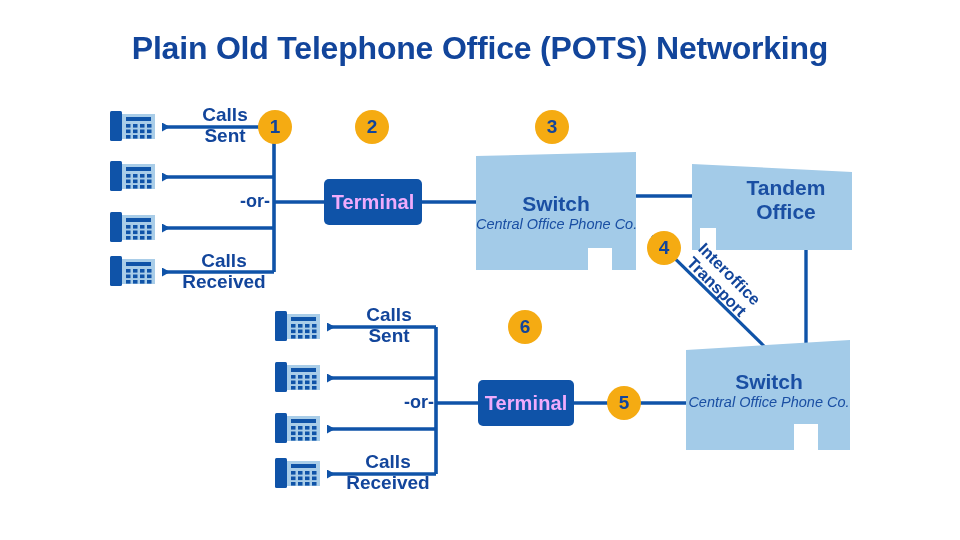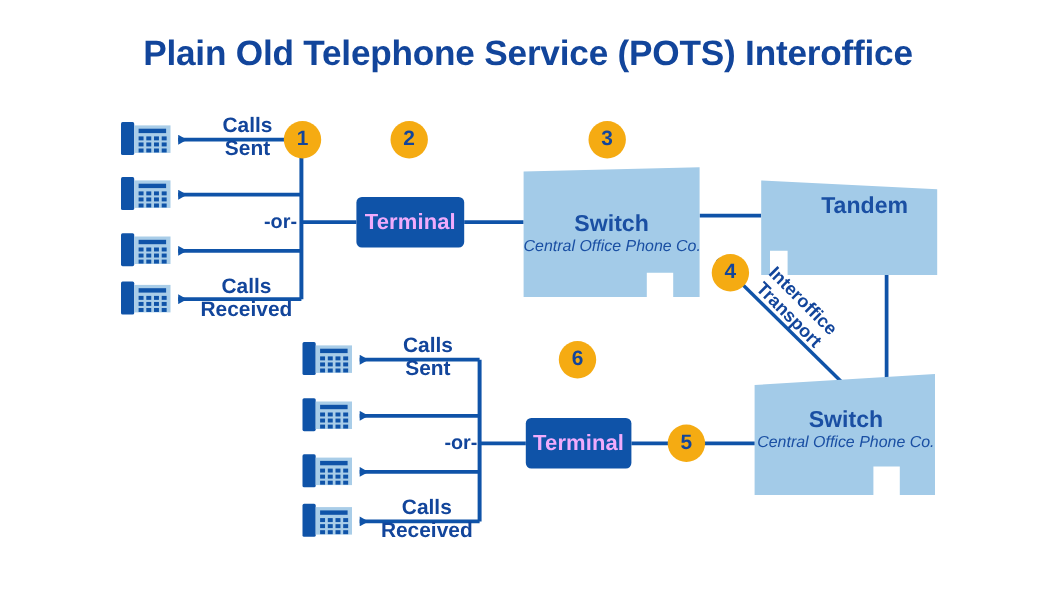--- a/index.html
+++ b/index.html
@@ -302,21 +302,21 @@
           <rect x="305" y="476.5" width="4.5" height="3.6"></rect>
           <rect x="312" y="476.5" width="4.5" height="3.6"></rect>
         <rect x="291" y="482" width="4.5" height="3.6"></rect>
           <rect x="298" y="482" width="4.5" height="3.6"></rect>
           <rect x="305" y="482" width="4.5" height="3.6"></rect>
           <rect x="312" y="482" width="4.5" height="3.6"></rect>
       </g>
     </g>
   </svg>
 
-  <div class="ttl">Plain Old Telephone Service (POTS) Interoffice</div>
+  <div class="ttl">Plain Old Telephone Office (POTS) Networking</div>
 
   <div class="lbl lbl-calls" style="left:180px; top:105px; width:90px;">
     <div>Calls</div>
     <div>Sent</div>
   </div>
 
   <div class="lbl lbl-or" style="left:180px; top:192px; width:90px;">-or-</div>
 
   <div class="lbl lbl-calls" style="left:164px; top:251px; width:120px;">
     <div>Calls</div>
@@ -325,20 +325,21 @@
 
   <div class="term-box" style="left:324px; top:179px; width:98px; height:46px;">Terminal</div>
 
   <div class="bldg-label" style="left:476px; top:192px; width:160px;">
     <div class="bldg-name">Switch</div>
     <div class="bldg-sub">Central Office Phone Co.</div>
   </div>
 
   <div class="bldg-label" style="left:692px; top:176px; width:188px;">
     <div class="bldg-name">Tandem</div>
+    <div class="bldg-name">Office</div>
   </div>
 
   <div class="bldg-label" style="left:688px; top:370px; width:162px;">
     <div class="bldg-name">Switch</div>
     <div class="bldg-sub">Central Office Phone Co.</div>
   </div>
 
   <div class="transport-lbl" style="left:663px; top:262px; width:120px; transform: rotate(45deg);">
     <div>Interoffice</div>
     <div>Transport</div>

